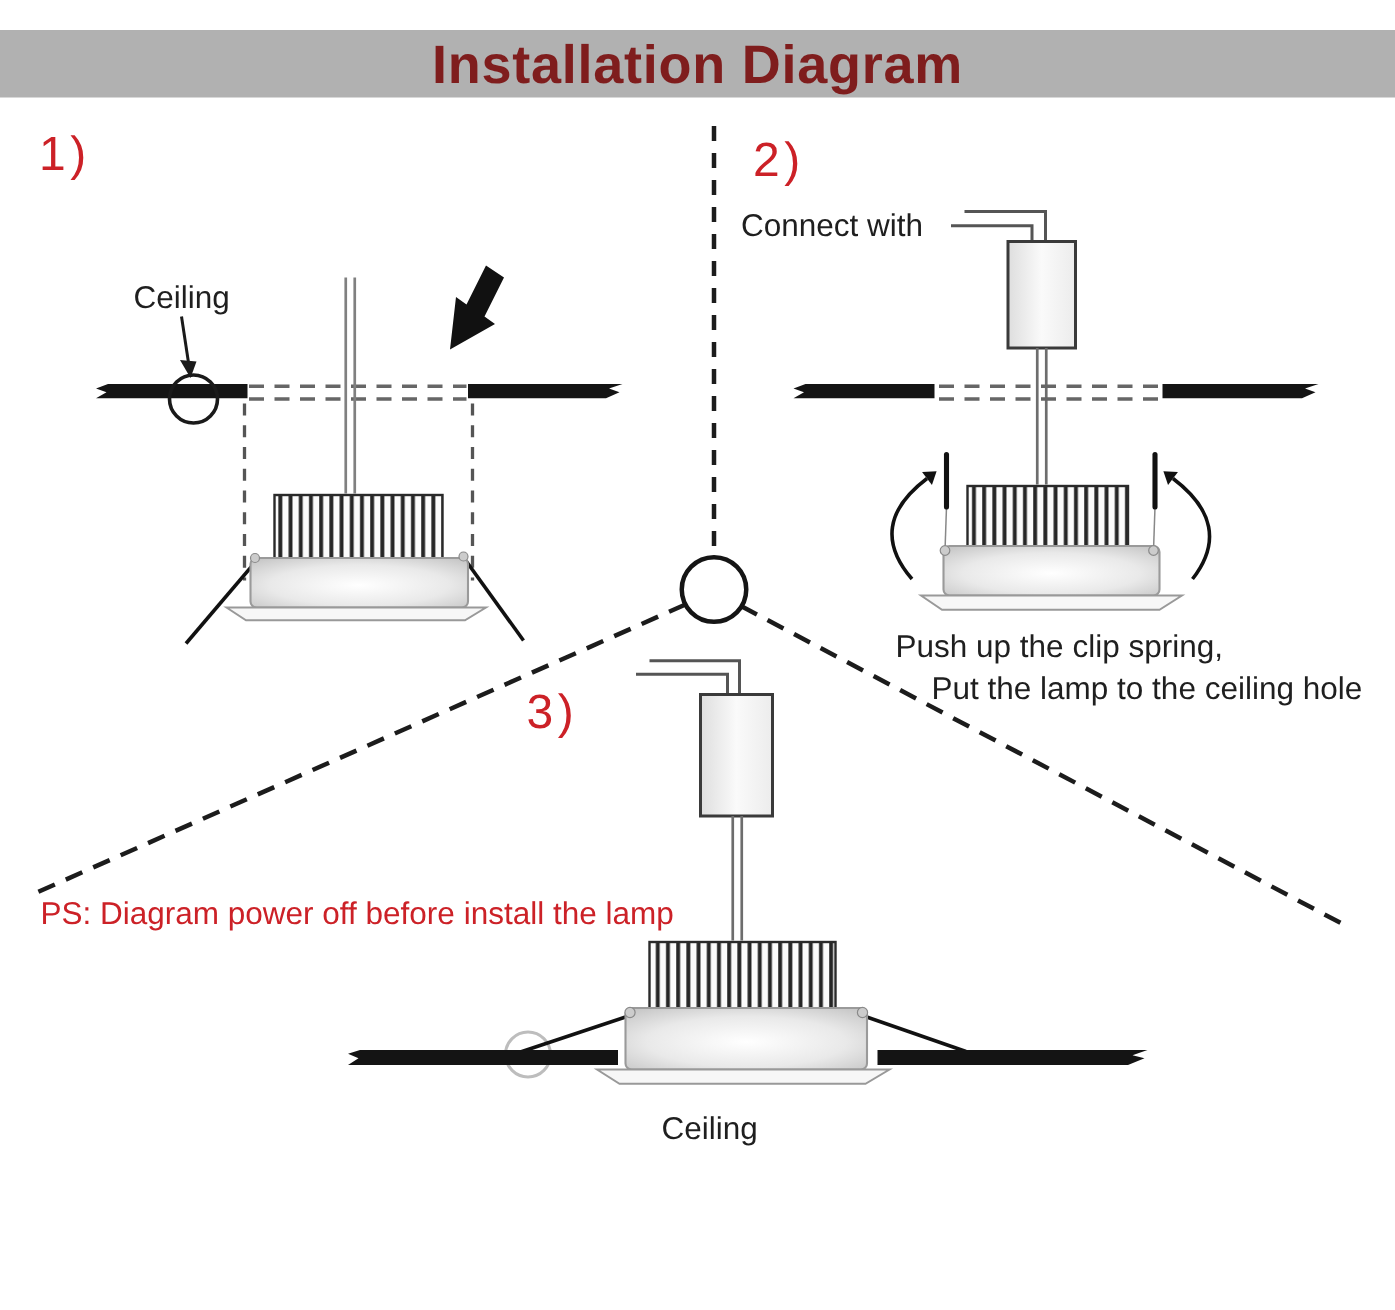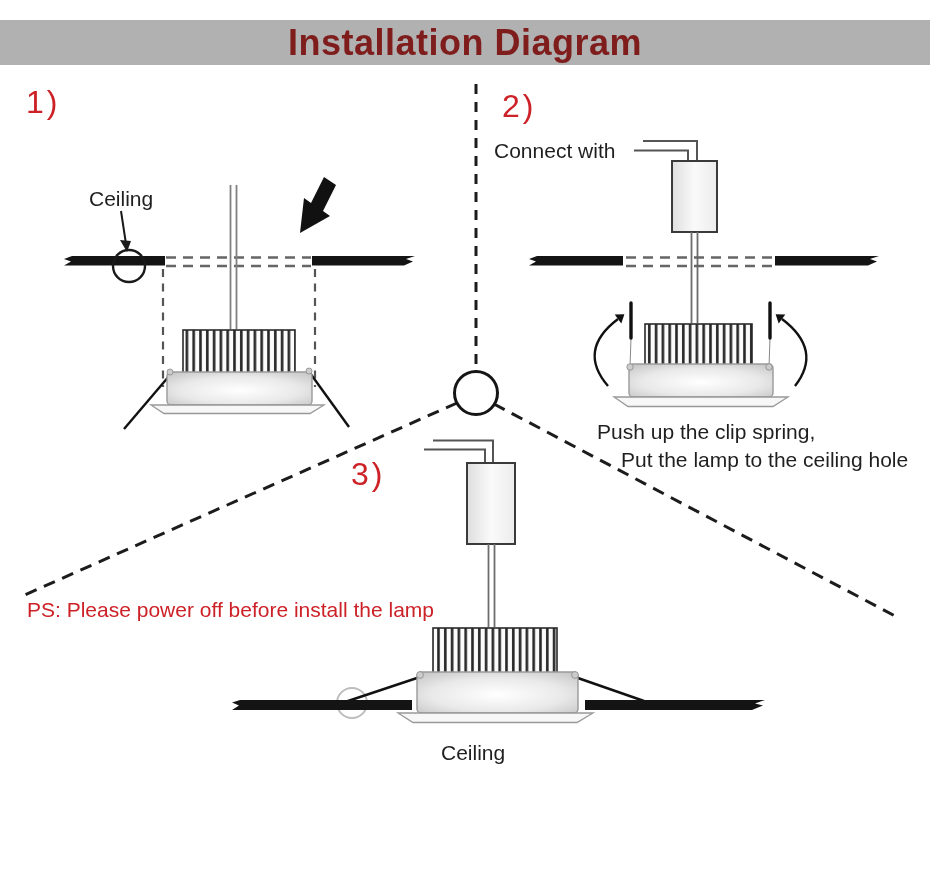--- a/index.html
+++ b/index.html
@@ -163,16 +163,16 @@
 
   <div class="stepnum" style="left:26px;top:84px;">1)</div>
   <div class="lbl" style="left:89px;top:186px;">Ceiling</div>
 
   <div class="stepnum" style="left:502px;top:88px;">2)</div>
   <div class="lbl" style="left:494px;top:138px;">Connect with</div>
   <div class="lbl" style="left:597px;top:419px;">Push up the clip spring,</div>
   <div class="lbl" style="left:621px;top:447px;">Put the lamp to the ceiling hole</div>
 
   <div class="stepnum" style="left:351px;top:456px;">3)</div>
-  <div class="lbl red" style="left:27px;top:597px;">PS: Please power off before install the lamp</div>
+  <div class="lbl red" style="left:27px;top:597px;">PS: Diagram power off before install the lamp</div>
   <div class="lbl" style="left:441px;top:740px;">Ceiling</div>
 
 </div>
 
 </body></html>

